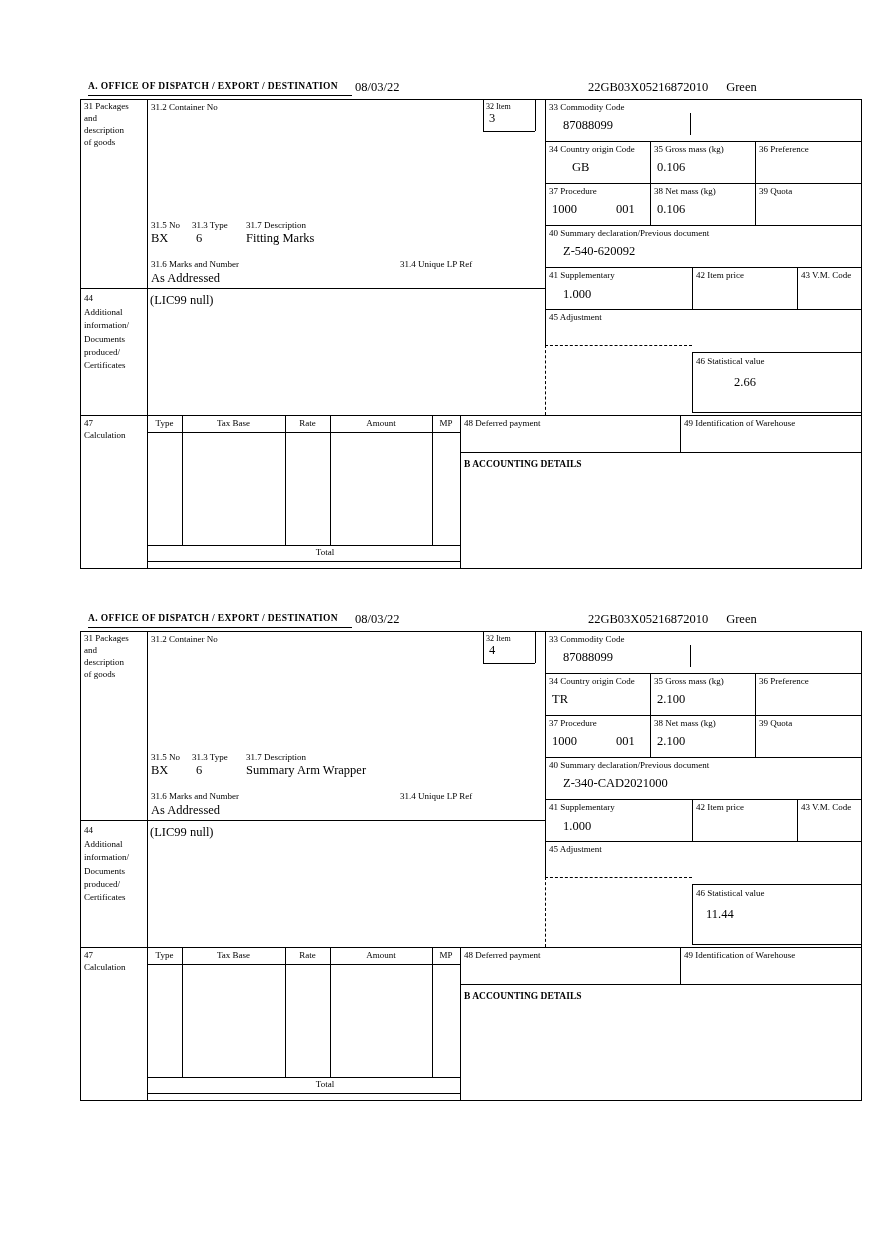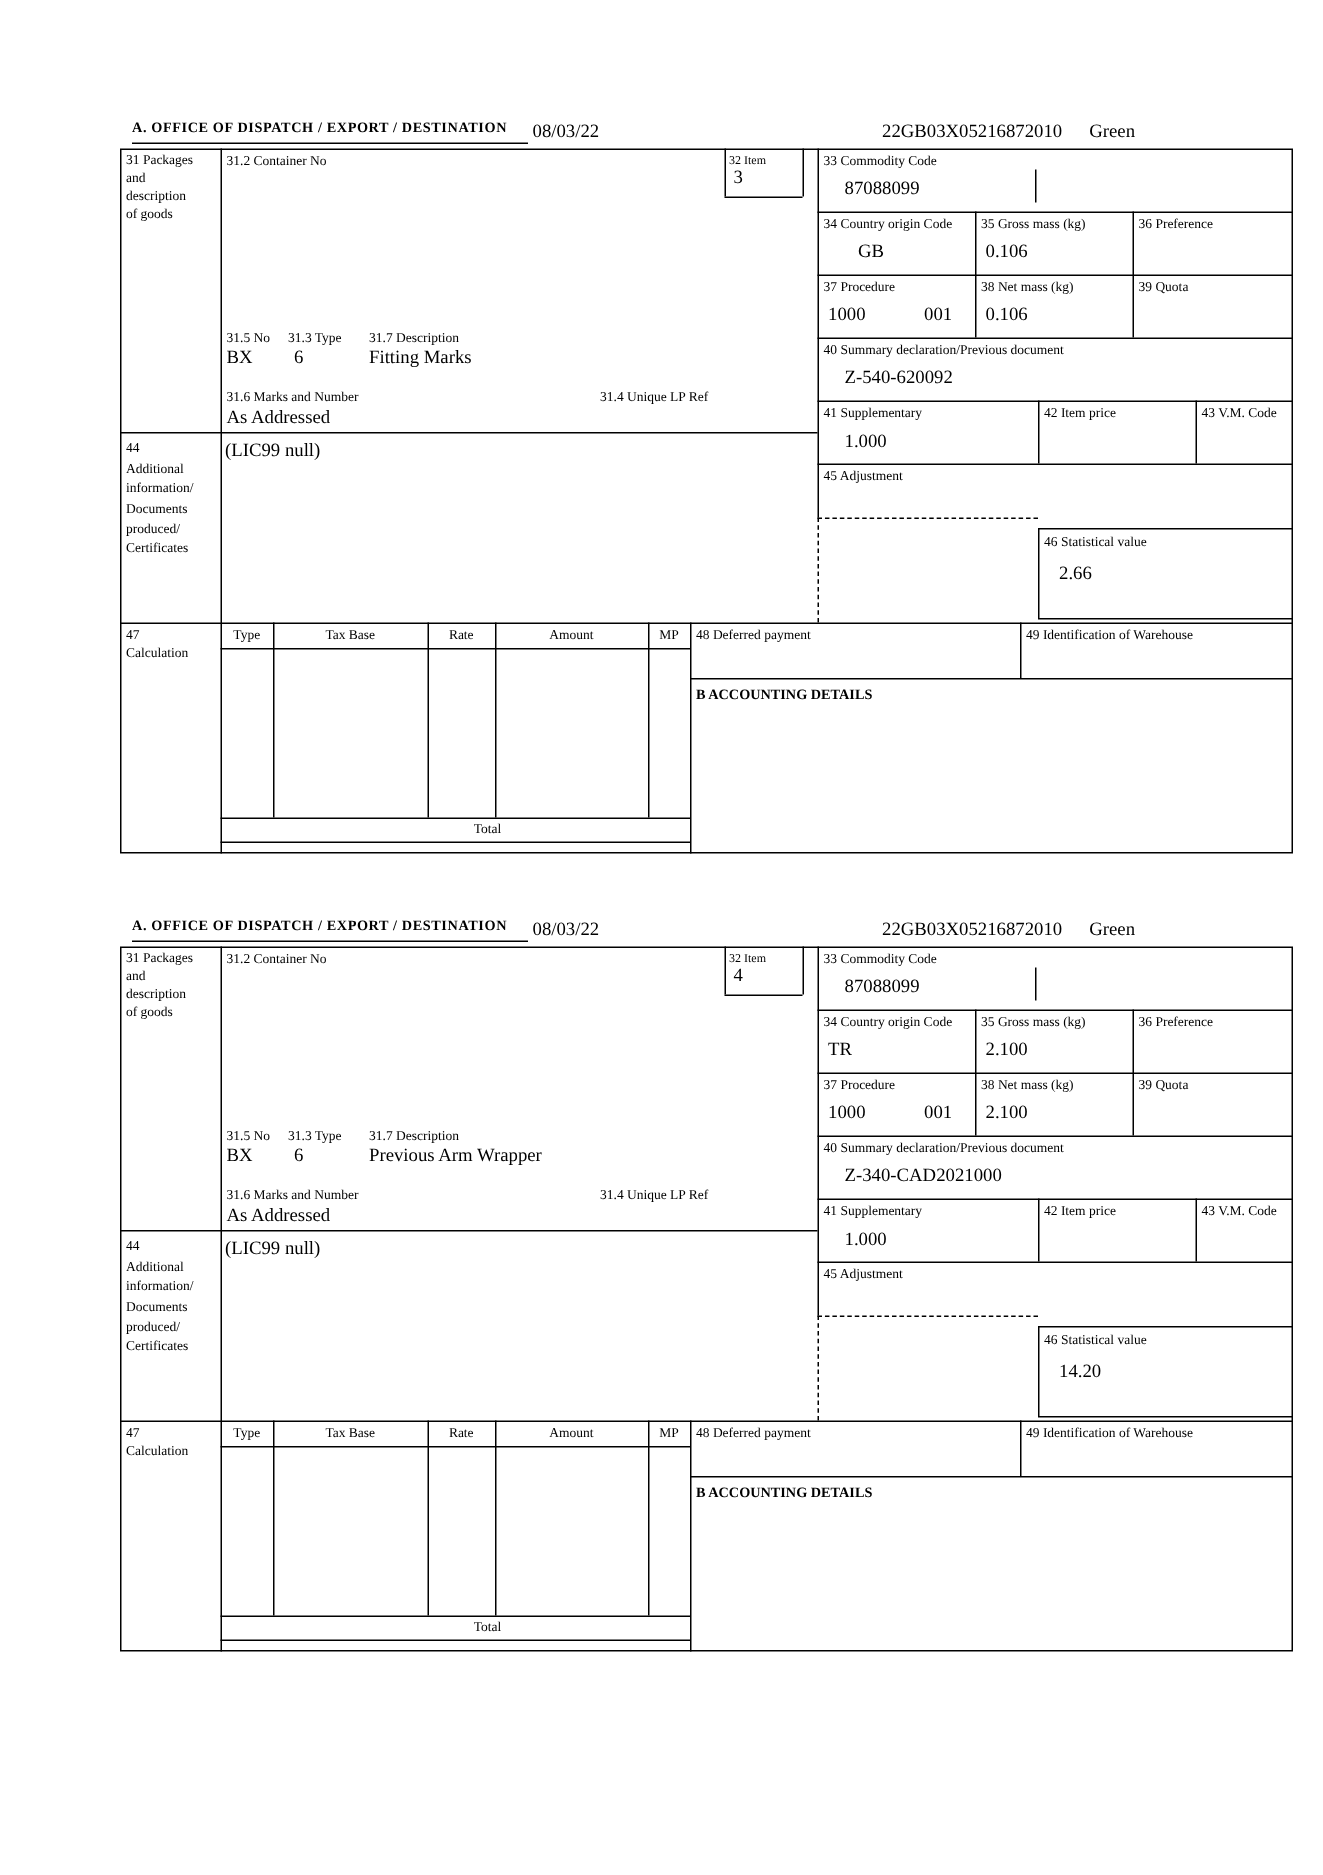--- a/index.html
+++ b/index.html
@@ -106,21 +106,21 @@
     <div class="val" style="left:577px;top:122px">0.106</div>
     <div class="lab" style="left:679px;top:106px">39 Quota</div>
     <div class="lab" style="left:469px;top:148px">40 Summary declaration/Previous document</div>
     <div class="val" style="left:483px;top:164px">Z-540-620092</div>
     <div class="lab" style="left:469px;top:190px">41 Supplementary</div>
     <div class="val" style="left:483px;top:207px">1.000</div>
     <div class="lab" style="left:616px;top:190px">42 Item price</div>
     <div class="lab" style="left:721px;top:190px">43 V.M. Code</div>
     <div class="lab" style="left:469px;top:232px">45 Adjustment</div>
     <div class="lab" style="left:616px;top:276px">46 Statistical value</div>
-    <div class="val" style="left:626px;top:295px">2.66</div>
+    <div class="val" style="left:654px;top:295px">2.66</div>
 
     <div class="lab ctr" style="left:67px;top:338px;width:35px">Type</div>
     <div class="lab ctr" style="left:102px;top:338px;width:103px">Tax Base</div>
     <div class="lab ctr" style="left:205px;top:338px;width:45px">Rate</div>
     <div class="lab ctr" style="left:250px;top:338px;width:102px">Amount</div>
     <div class="lab ctr" style="left:352px;top:338px;width:28px">MP</div>
     <div class="lab ctr" style="left:170px;top:467px;width:150px">Total</div>
     <div class="lab" style="left:384px;top:338px">48 Deferred payment</div>
     <div class="lab" style="left:604px;top:338px">49 Identification of Warehouse</div>
     <div class="lab bold" style="left:384px;top:379px;font-size:9.5px">B ACCOUNTING DETAILS</div>
@@ -184,21 +184,21 @@
     <div class="lab" style="left:4px;top:350px">Calculation</div>
 
     <div class="lab" style="left:71px;top:22px">31.2 Container No</div>
     <div class="lab sm" style="left:406px;top:21px">32 Item</div>
     <div class="val" style="left:409px;top:31px">4</div>
     <div class="lab" style="left:71px;top:140px">31.5 No</div>
     <div class="lab" style="left:112px;top:140px">31.3 Type</div>
     <div class="lab" style="left:166px;top:140px">31.7 Description</div>
     <div class="val" style="left:71px;top:151px">BX</div>
     <div class="val" style="left:116px;top:151px">6</div>
-    <div class="val" style="left:166px;top:151px">Previous Arm Wrapper</div>
+    <div class="val" style="left:166px;top:151px">Summary Arm Wrapper</div>
     <div class="lab" style="left:71px;top:179px">31.6 Marks and Number</div>
     <div class="lab" style="left:320px;top:179px">31.4 Unique LP Ref</div>
     <div class="val" style="left:71px;top:191px">As Addressed</div>
     <div class="val" style="left:70px;top:213px">(LIC99 null)</div>
 
     <div class="lab" style="left:469px;top:22px">33 Commodity Code</div>
     <div class="val" style="left:483px;top:38px">87088099</div>
     <div class="lab" style="left:469px;top:64px">34 Country origin Code</div>
     <div class="val" style="left:472px;top:80px">TR</div>
     <div class="lab" style="left:574px;top:64px">35 Gross mass (kg)</div>
@@ -211,21 +211,21 @@
     <div class="val" style="left:577px;top:122px">2.100</div>
     <div class="lab" style="left:679px;top:106px">39 Quota</div>
     <div class="lab" style="left:469px;top:148px">40 Summary declaration/Previous document</div>
     <div class="val" style="left:483px;top:164px">Z-340-CAD2021000</div>
     <div class="lab" style="left:469px;top:190px">41 Supplementary</div>
     <div class="val" style="left:483px;top:207px">1.000</div>
     <div class="lab" style="left:616px;top:190px">42 Item price</div>
     <div class="lab" style="left:721px;top:190px">43 V.M. Code</div>
     <div class="lab" style="left:469px;top:232px">45 Adjustment</div>
     <div class="lab" style="left:616px;top:276px">46 Statistical value</div>
-    <div class="val" style="left:626px;top:295px">14.20</div>
+    <div class="val" style="left:626px;top:295px">11.44</div>
 
     <div class="lab ctr" style="left:67px;top:338px;width:35px">Type</div>
     <div class="lab ctr" style="left:102px;top:338px;width:103px">Tax Base</div>
     <div class="lab ctr" style="left:205px;top:338px;width:45px">Rate</div>
     <div class="lab ctr" style="left:250px;top:338px;width:102px">Amount</div>
     <div class="lab ctr" style="left:352px;top:338px;width:28px">MP</div>
     <div class="lab ctr" style="left:170px;top:467px;width:150px">Total</div>
     <div class="lab" style="left:384px;top:338px">48 Deferred payment</div>
     <div class="lab" style="left:604px;top:338px">49 Identification of Warehouse</div>
     <div class="lab bold" style="left:384px;top:379px;font-size:9.5px">B ACCOUNTING DETAILS</div>

